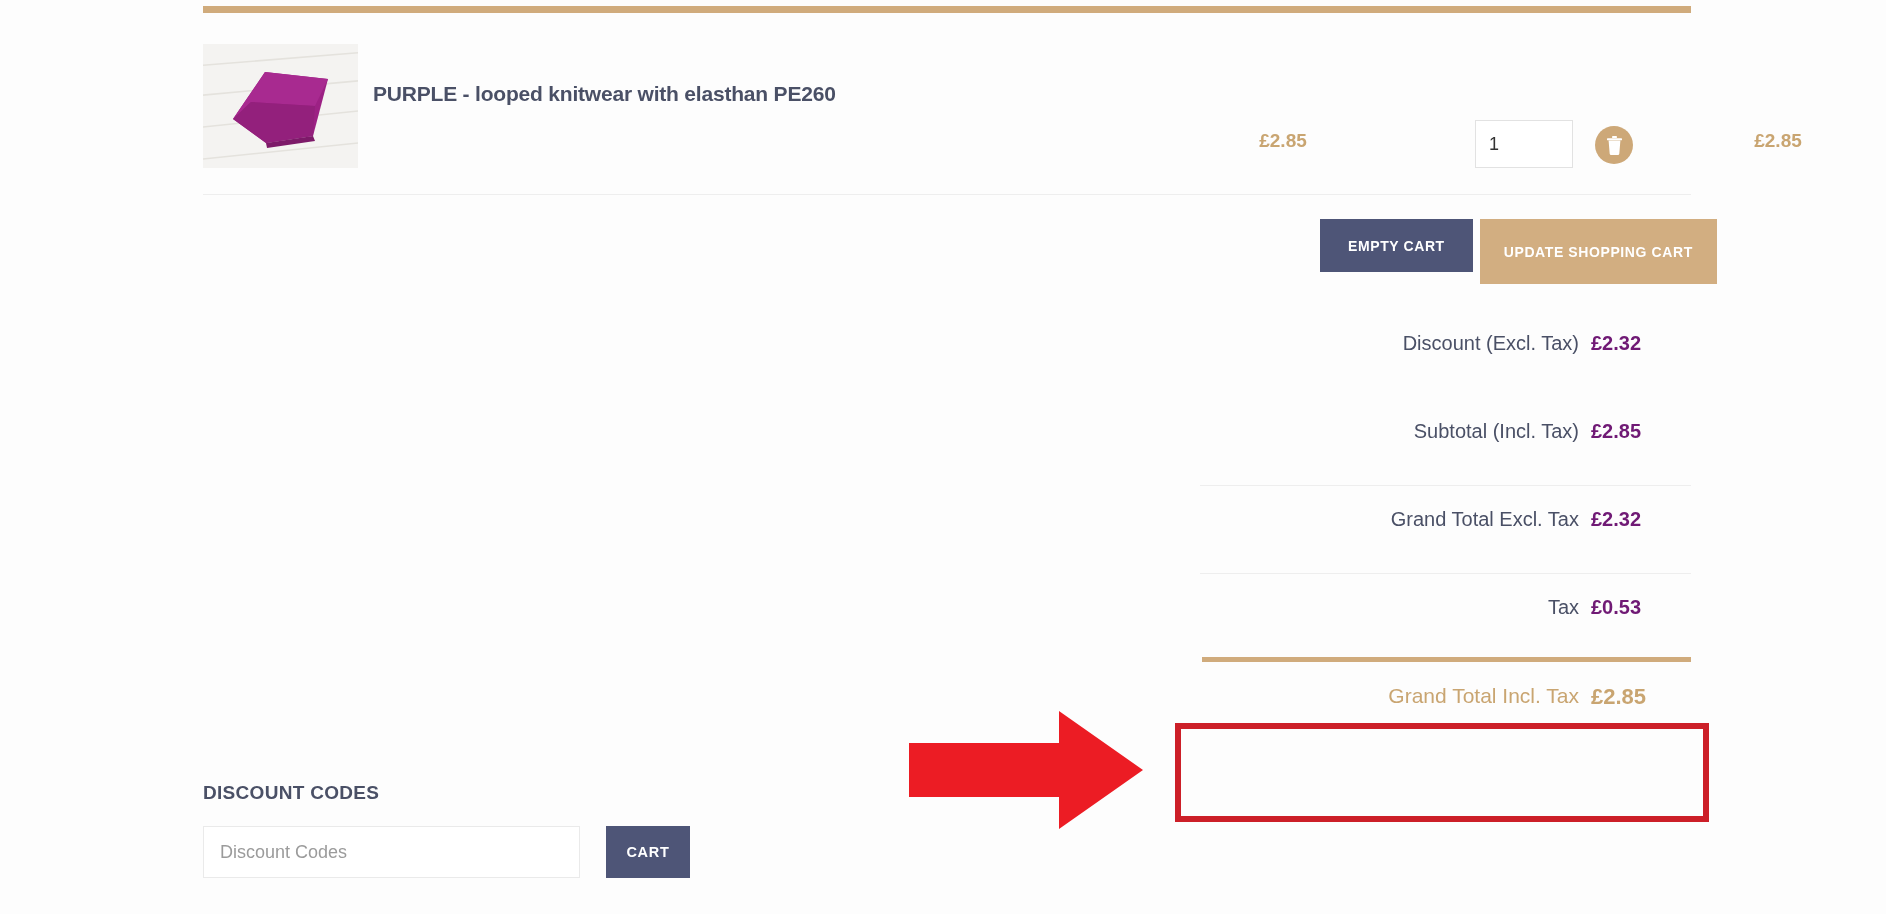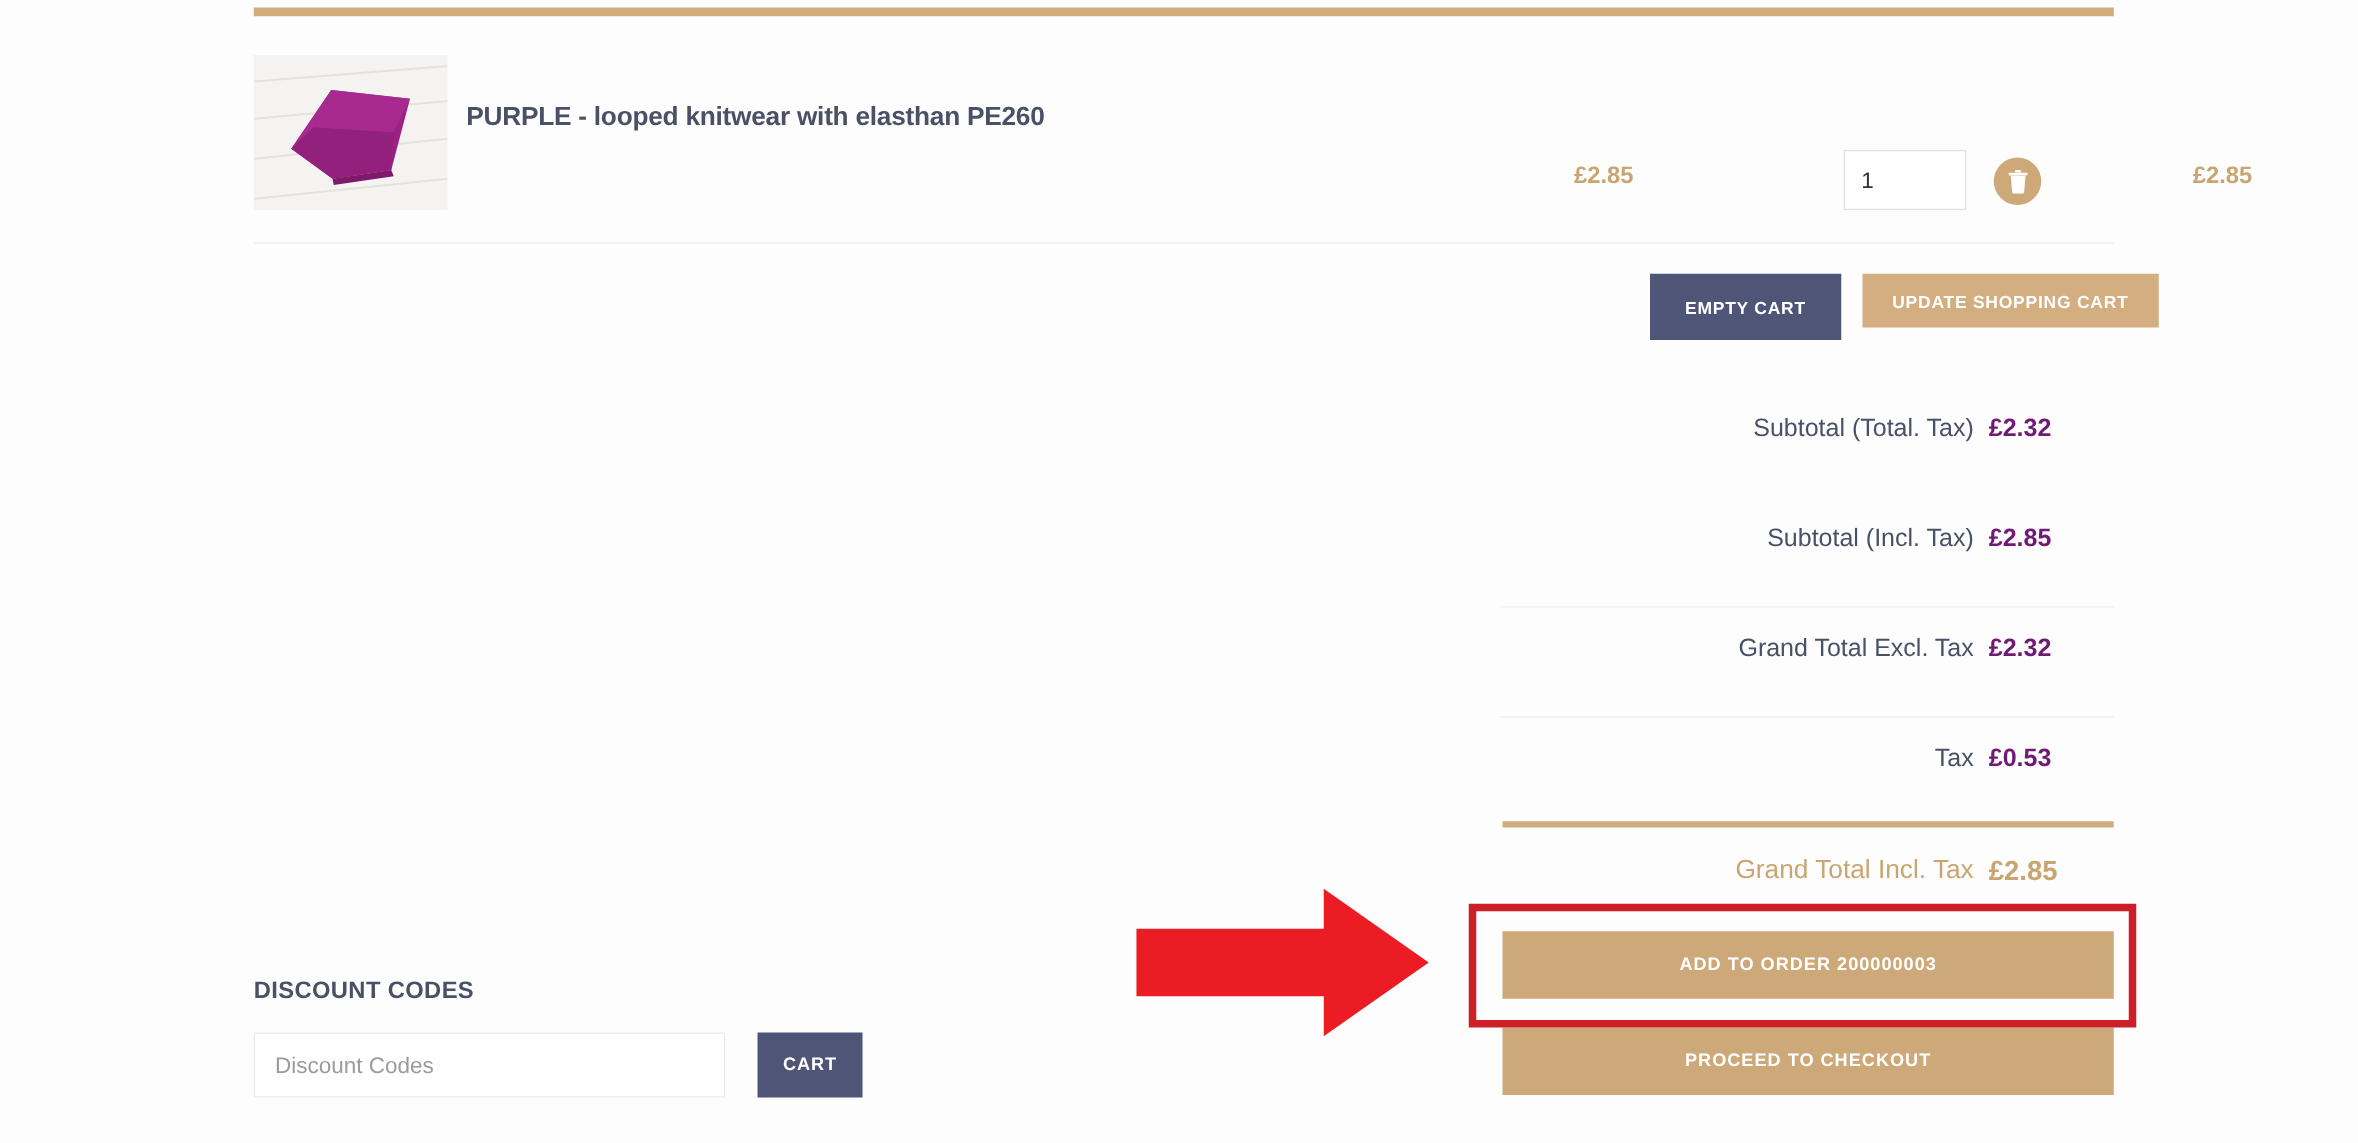--- a/index.html
+++ b/index.html
@@ -145,23 +145,23 @@
     font-size: 14px;
     border-radius: 0;
   }
   .btn-dark {
     background: #4e5577;
     height: 53px;
     padding: 0 28px;
   }
   .btn-gold {
     background: #d2ae81;
-    height: 43px;
+    height: 65px;
     padding: 0 24px;
-    margin-left: 17px;
+    margin-left: 7px;
   }
 
   
   .totals {
     position: absolute;
     left: 1040px;
     top: 310px;
     width: 651px;
   }
   .total-line {
@@ -342,21 +342,21 @@
   <div class="row-sep"></div>
 
   <div class="cart-actions">
     <button class="btn btn-dark">EMPTY CART</button>
     <button class="btn btn-gold">UPDATE SHOPPING CART</button>
   </div>
 
   <div class="totals">
 
     <div class="total-line">
-      <span class="total-label">Subtotal (Total. Tax)</span>
+      <span class="total-label">Discount (Excl. Tax)</span>
       <span class="total-value">£2.32</span>
     </div>
 
     <div class="total-line">
       <span class="total-label">Subtotal (Incl. Tax)</span>
       <span class="total-value">£2.85</span>
       <span class="sep-light" style="bottom:0"></span>
     </div>
 
     <div class="total-line">
@@ -370,24 +370,20 @@
       <span class="total-value">£0.53</span>
       <span class="sep-gold" style="bottom:0"></span>
     </div>
 
     <div class="total-line grand-incl">
       <span class="total-label">Grand Total Incl. Tax</span>
       <span class="total-value">£2.85</span>
     </div>
   </div>
 
-  <div class="checkout-stack">
-    <button class="wide-btn">ADD TO ORDER 200000003</button>
-    <button class="wide-btn">PROCEED TO CHECKOUT</button>
-  </div>
 
   <div class="highlight-box"></div>
 
   <div class="arrow">
     <svg width="234" height="118" viewBox="0 0 234 118" xmlns="http://www.w3.org/2000/svg">
       <path d="M0 32 L150 32 L150 0 L234 59 L150 118 L150 86 L0 86 Z" fill="#ec1c24"></path>
     </svg>
   </div>
 
   <div class="discount">

